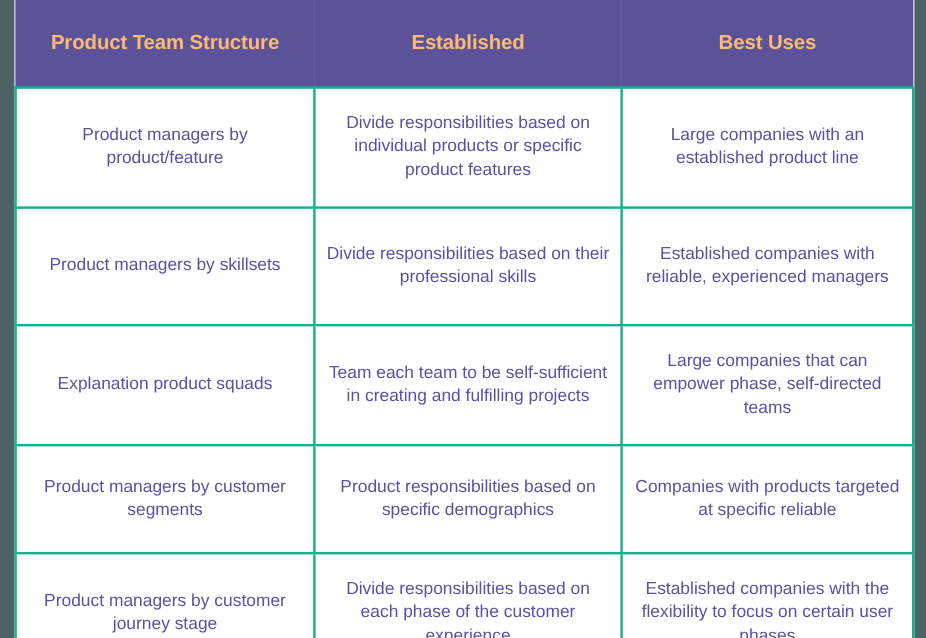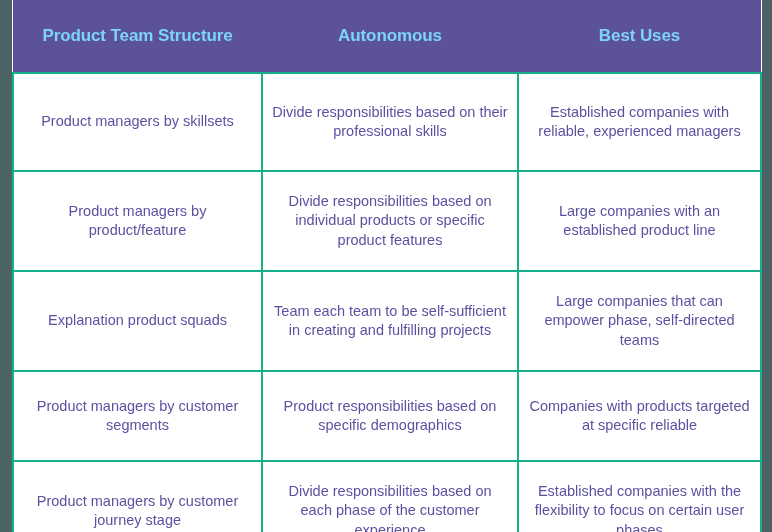--- a/index.html
+++ b/index.html
@@ -40,21 +40,21 @@
     background: #ffffff;
   }
 
   
   thead tr.header-row {
     background: #5b5297;
   }
 
   th.header-cell {
     background: #5b5297;
-    color: #7dd3fc;
+    color: #fdba74;
     font-size: 17px;
     font-weight: bold;
     text-align: center;
     vertical-align: middle;
     height: 72px;
     padding: 0 6px;
     border: none;
     letter-spacing: -0.1px;
   }
 
@@ -93,34 +93,34 @@
   <div class="table-wrap">
     <table class="structure-table">
       <colgroup>
         <col class="c0">
         <col class="c1">
         <col class="c2">
       </colgroup>
       <thead>
         <tr class="header-row">
           <th class="header-cell">Product Team Structure</th>
-          <th class="header-cell">Autonomous</th>
+          <th class="header-cell">Established</th>
           <th class="header-cell">Best Uses</th>
         </tr>
       </thead>
       <tbody>
+        <tr class="data-row r0">
+          <td class="body-cell col-0">Product managers by product/feature</td>
+          <td class="body-cell col-1">Divide responsibilities based on individual products or specific product features</td>
+          <td class="body-cell col-2">Large companies with an established product line</td>
+        </tr>
         <tr class="data-row r1">
           <td class="body-cell col-0">Product managers by skillsets</td>
           <td class="body-cell col-1">Divide responsibilities based on their professional skills</td>
           <td class="body-cell col-2">Established companies with reliable, experienced managers</td>
-        </tr>
-        <tr class="data-row r0">
-          <td class="body-cell col-0">Product managers by product/feature</td>
-          <td class="body-cell col-1">Divide responsibilities based on individual products or specific product features</td>
-          <td class="body-cell col-2">Large companies with an established product line</td>
         </tr>
         <tr class="data-row r2">
           <td class="body-cell col-0">Explanation product squads</td>
           <td class="body-cell col-1">Team each team to be self-sufficient in creating and fulfilling projects</td>
           <td class="body-cell col-2">Large companies that can empower phase, self-directed teams</td>
         </tr>
         <tr class="data-row r3">
           <td class="body-cell col-0">Product managers by customer segments</td>
           <td class="body-cell col-1">Product responsibilities based on specific demographics</td>
           <td class="body-cell col-2">Companies with products targeted at specific reliable</td>

